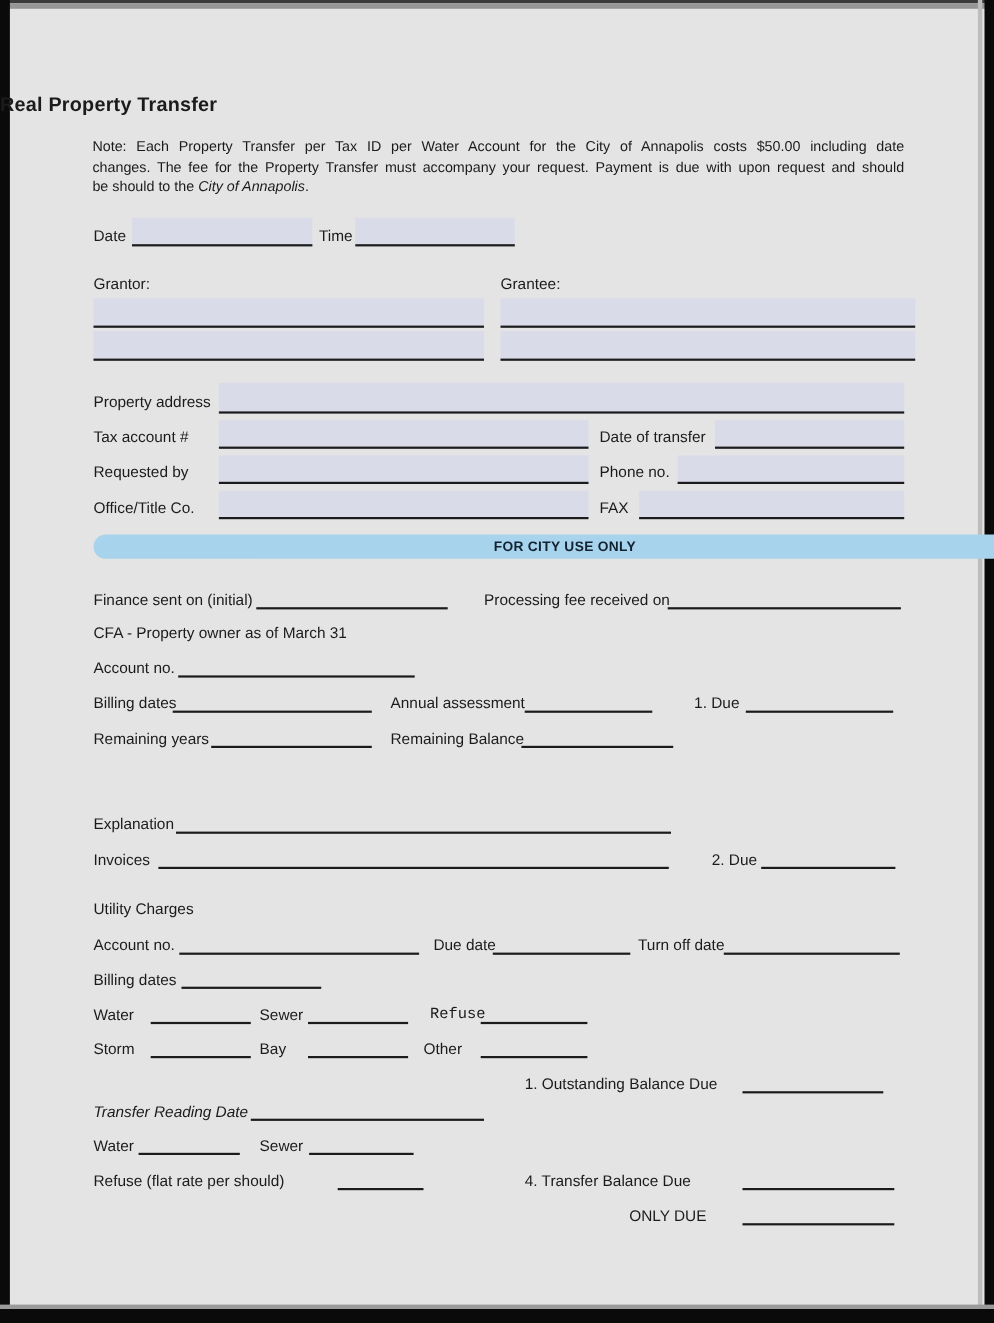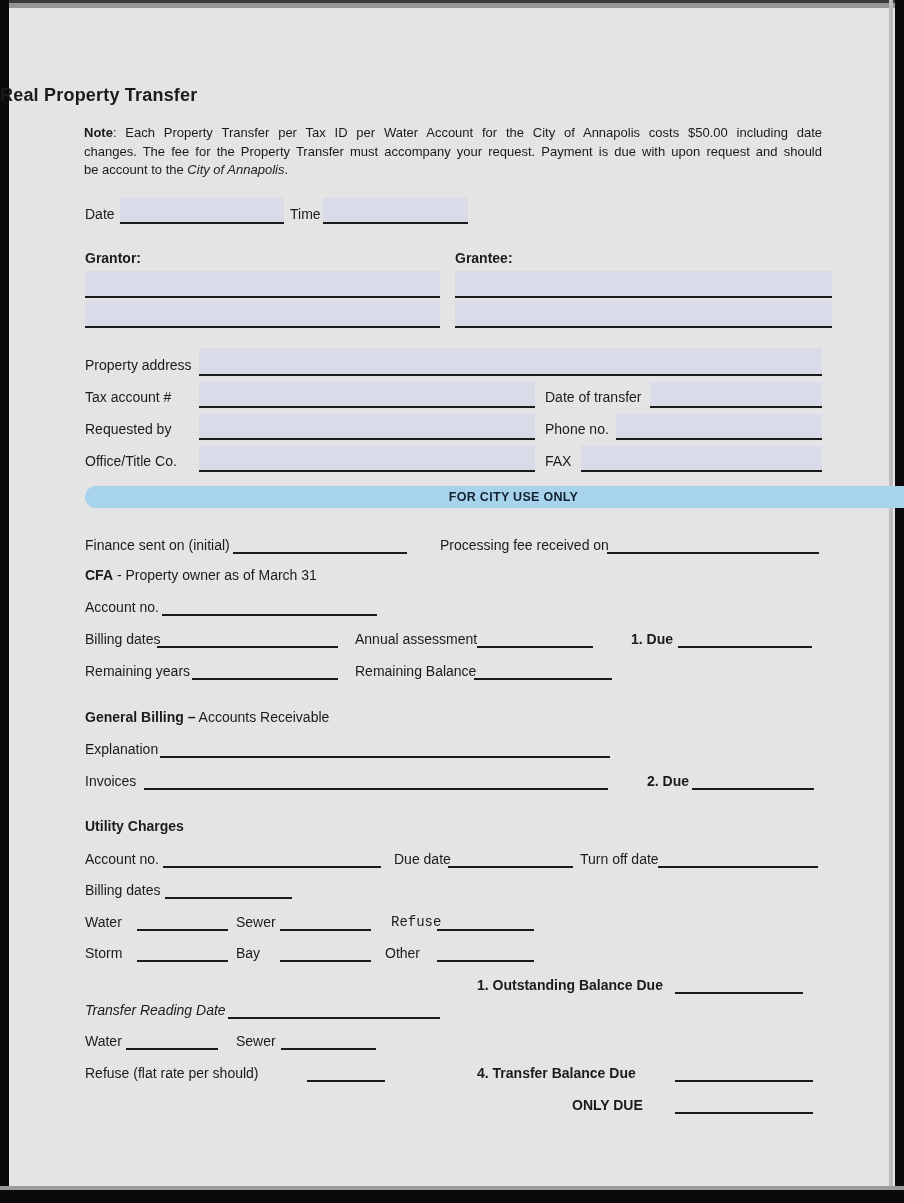--- a/index.html
+++ b/index.html
@@ -2,21 +2,21 @@
 <html><head>
 <meta charset="utf-8">
 <style>
   html,body{margin:0;padding:0;background:#1a1a1a;}
   .sheet{
     position:relative;width:904px;height:1203px;margin:0 auto;
     background:#e4e4e4;overflow:hidden;
     font-family:"Liberation Sans",sans-serif;color:#1b1b1b;
   }
   .lbl{position:absolute;font-size:14px;line-height:18px;color:#1b1b1b;white-space:nowrap;}
-  .b{font-weight:bold;}
+  .b{font-weight:normal;}
   .i{font-style:italic;}
   .field{position:absolute;background:#d9dbe9;border-bottom:2px solid #1b1b1b;}
   .wline{position:absolute;border-bottom:2px solid #1b1b1b;height:16px;}
   .title{position:absolute;left:0;right:0;top:85px;
          font-size:18px;font-weight:bold;letter-spacing:.2px;}
   .note{position:absolute;left:84px;top:124px;width:738px;font-size:13px;line-height:18.5px;}
   .note .jline{text-align:justify;text-align-last:justify;}
   .banner{position:absolute;left:85px;top:486px;width:857px;height:22px;
           background:#a7d3ed;color:#122230;font-weight:bold;font-size:12.5px;
           text-align:center;line-height:22px;letter-spacing:.3px;border-radius:11px;}
@@ -32,21 +32,21 @@
   <div class="edge" style="left:889px;top:0;width:4px;height:1203px;background:#bdbdbd;"></div>
   <div class="edge" style="left:895px;top:0;width:9px;height:1203px;background:#0a0a0a;"></div>
   <div class="edge" style="left:0;top:0;width:9px;height:1203px;background:#0a0a0a;"></div>
   <div class="edge" style="left:0;top:1186px;width:904px;height:4px;background:#9a9a9a;"></div>
   <div class="edge" style="left:0;top:1190px;width:904px;height:13px;background:#0a0a0a;"></div>
 
   <div class="title">Real Property Transfer</div>
   <div class="note">
     <div class="jline"><span class="b">Note</span><span>: Each Property Transfer per Tax ID per Water Account for the City of Annapolis costs $50.00 including date</span></div>
     <div class="jline"><span>changes.  The fee for the Property Transfer must accompany your request. Payment is due with upon request and should</span></div>
-    <div><span>be account to the </span><span class="i">City of Annapolis</span><span>.</span></div>
+    <div><span>be should to the </span><span class="i">City of Annapolis</span><span>.</span></div>
   </div>
 
   <div class="lbl" style="left:85px;top:205px;">Date</div>
   <div class="field" style="left:120px;top:198px;width:164px;height:24px;"></div>
   <div class="lbl" style="left:290px;top:205px;">Time</div>
   <div class="field" style="left:323px;top:198px;width:145px;height:24px;"></div>
 
   <div class="lbl b" style="left:85px;top:249px;">Grantor:</div>
   <div class="lbl b" style="left:455px;top:249px;">Grantee:</div>
   <div class="field" style="left:85px;top:271px;width:355px;height:25px;"></div>
@@ -89,21 +89,20 @@
   <div class="lbl" style="left:355px;top:630px;">Annual assessment</div>
   <div class="wline" style="left:477px;top:630px;width:116px;"></div>
   <div class="lbl b" style="left:631px;top:630px;">1. Due</div>
   <div class="wline" style="left:678px;top:630px;width:134px;"></div>
 
   <div class="lbl" style="left:85px;top:662px;">Remaining years</div>
   <div class="wline" style="left:192px;top:662px;width:146px;"></div>
   <div class="lbl" style="left:355px;top:662px;">Remaining Balance</div>
   <div class="wline" style="left:474px;top:662px;width:138px;"></div>
 
-  <div class="lbl" style="left:85px;top:708px;"><span class="b">General Billing –</span><span> Accounts Receivable</span></div>
 
   <div class="lbl" style="left:85px;top:740px;">Explanation</div>
   <div class="wline" style="left:160px;top:740px;width:450px;"></div>
 
   <div class="lbl" style="left:85px;top:772px;">Invoices</div>
   <div class="wline" style="left:144px;top:772px;width:464px;"></div>
   <div class="lbl b" style="left:647px;top:772px;">2. Due</div>
   <div class="wline" style="left:692px;top:772px;width:122px;"></div>
 
   <div class="lbl b" style="left:85px;top:817px;">Utility Charges</div>

